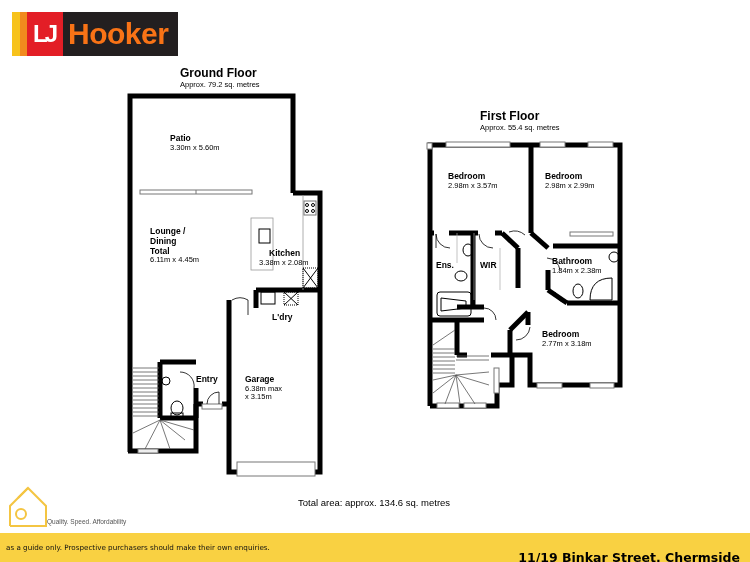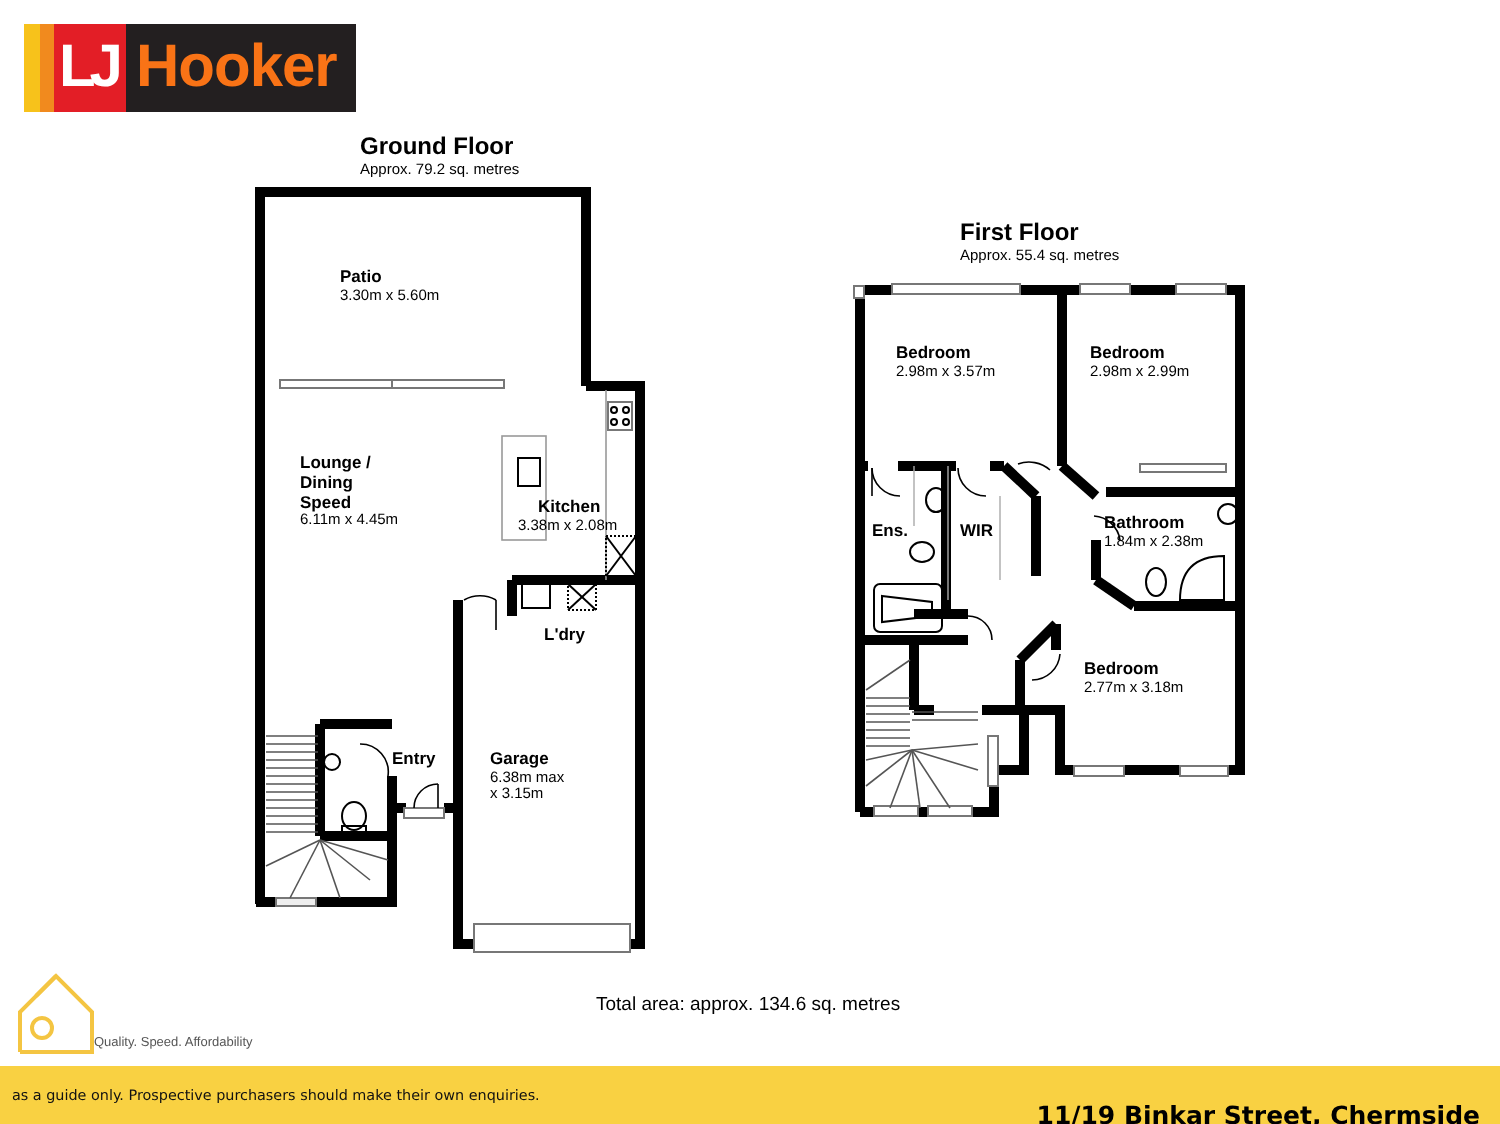--- a/index.html
+++ b/index.html
@@ -2,21 +2,21 @@
 <html><head>
   <meta charset="utf-8">
   <style>
     * { margin: 0; padding: 0; box-sizing: border-box; }
     html, body { width: 750px; height: 562px; background: #ffffff; overflow: hidden; }
     body { position: relative; font-family: "Liberation Sans", sans-serif; color: #000; }
 
     .logo { position: absolute; left: 12px; top: 12px; width: 166px; height: 44px; display: flex; }
     .logo .strip-y { width: 8px; background: #f7c21b; }
     .logo .strip-o { width: 7px; background: #f18a1e; }
-    .logo .lj { width: 36px; background: #e31e26; color: #fff; font-weight: bold; font-size: 30px;
+    .logo .lj { width: 36px; background: #e31e26; color: #fff; font-weight: bold; font-size: 24px;
                 display: flex; align-items: center; justify-content: center; letter-spacing: -3px; padding-right: 2px; }
     .logo .hk { flex: 1; background: #231f20; color: #f97316; font-weight: bold; font-size: 30px;
                 display: flex; align-items: center; padding-left: 5px; letter-spacing: -0.5px; }
     .logo .hk span { font-family: "Liberation Sans", sans-serif; }
 
     .plan { position: absolute; left: 0; top: 0; width: 750px; height: 562px; }
     .plan svg { width: 750px; height: 562px; display: block; }
 
     .label { position: absolute; text-align: left; line-height: 1.15; white-space: nowrap; }
     .floor-title { font-size: 12px; font-weight: bold; }
@@ -249,21 +249,21 @@
   <div class="floor-title">Ground Floor</div>
   <div class="floor-sub">Approx.  79.2 sq. metres</div>
 </div>
 <div class="label" style="left:170px; top:134px; width:80px;">
   <div class="room-name">Patio</div>
   <div class="room-dim">3.30m x 5.60m</div>
 </div>
 <div class="label" style="left:150px; top:227px; width:64px;">
   <div class="room-name">Lounge /</div>
   <div class="room-name">Dining</div>
-  <div class="room-name">Speed</div>
+  <div class="room-name">Total</div>
   <div class="room-dim">6.11m x 4.45m</div>
 </div>
 <div class="label" style="left:259px; top:249px; width:60px;">
   <div class="room-name" style="padding-left:10px">Kitchen</div>
   <div class="room-dim">3.38m x 2.08m</div>
 </div>
 <div class="label" style="left:272px; top:313px; width:34px;">
   <div class="room-name">L'dry</div>
 </div>
 <div class="label" style="left:245px; top:375px; width:62px;">

